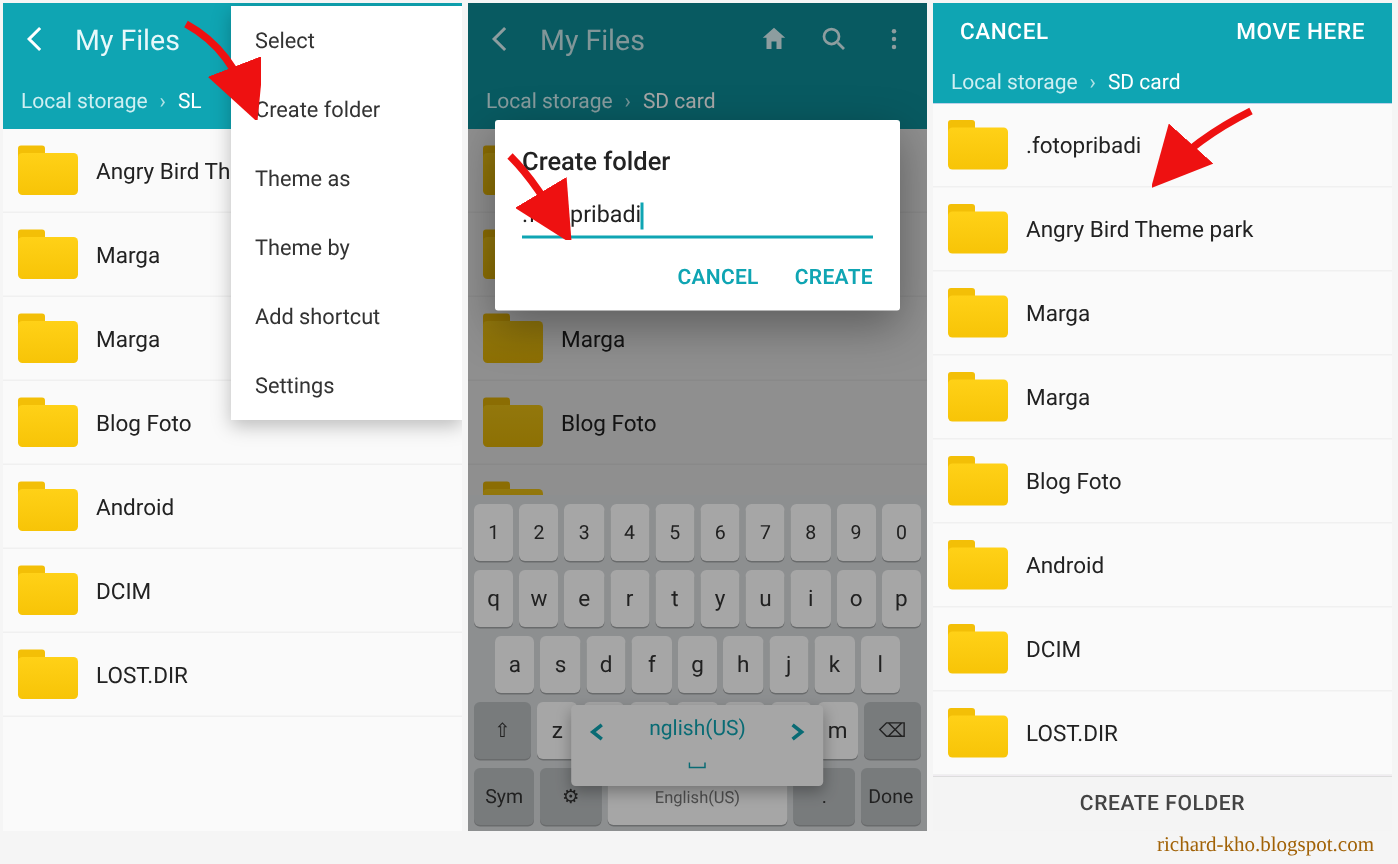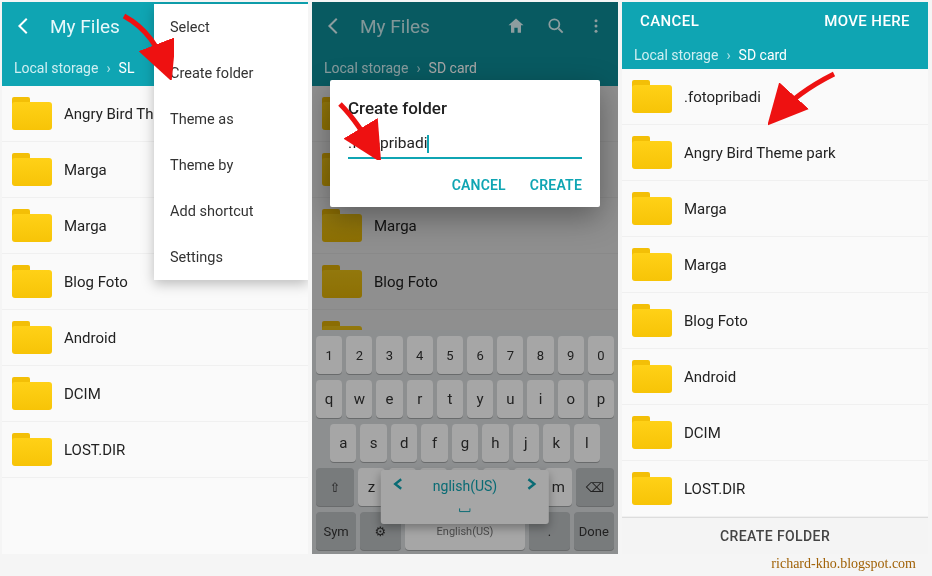--- a/index.html
+++ b/index.html
@@ -116,21 +116,21 @@
   }
   .key.fn { background:#b9bdbf; color:#333; font-size:13px; }
   .key.num { font-size:13px; }
   .key.wide { flex:1.4; }
   .lang-pop {
     position:absolute; bottom:30px; left:50%; transform:translateX(-50%);
     background:#fff; border-radius:3px; box-shadow:0 4px 10px rgba(0,0,0,.3);
     padding:8px 12px; font-size:14px; color:#0fa5b3; display:flex; align-items:center; gap:10px;
     z-index:6; flex-direction:column;
   }
-  .lang-pop .lrow { display:flex; align-items:flex-start; gap:28px; }
+  .lang-pop .lrow { display:flex; align-items:flex-end; gap:28px; }
   .lang-pop svg { width:12px; height:12px; }
 
   .bottom-btn {
     height: 46px; background:#f4f4f4; border-top:1px solid #ddd;
     display:flex; align-items:center; justify-content:center;
     font-size:14px; font-weight:500; color:#444; letter-spacing:.4px;
   }
 
   .arrow { position:absolute; z-index:10; pointer-events:none; }
   .credit {

